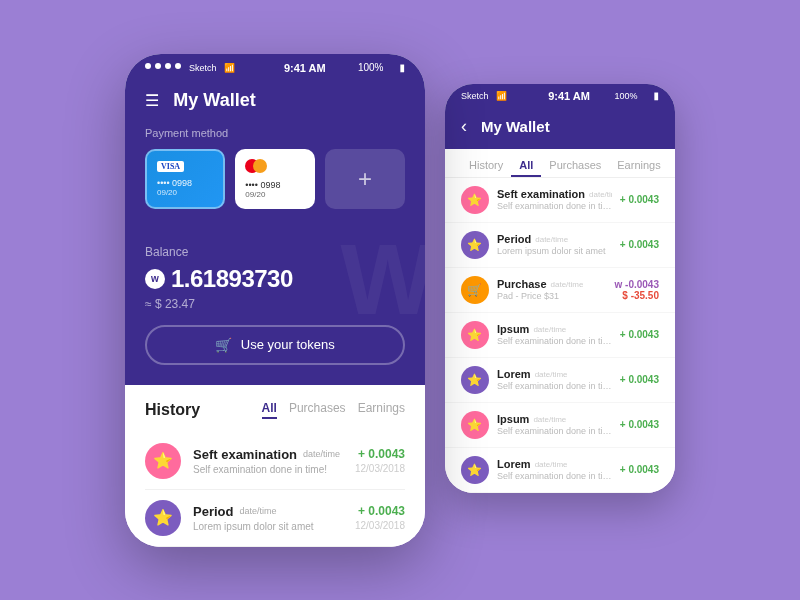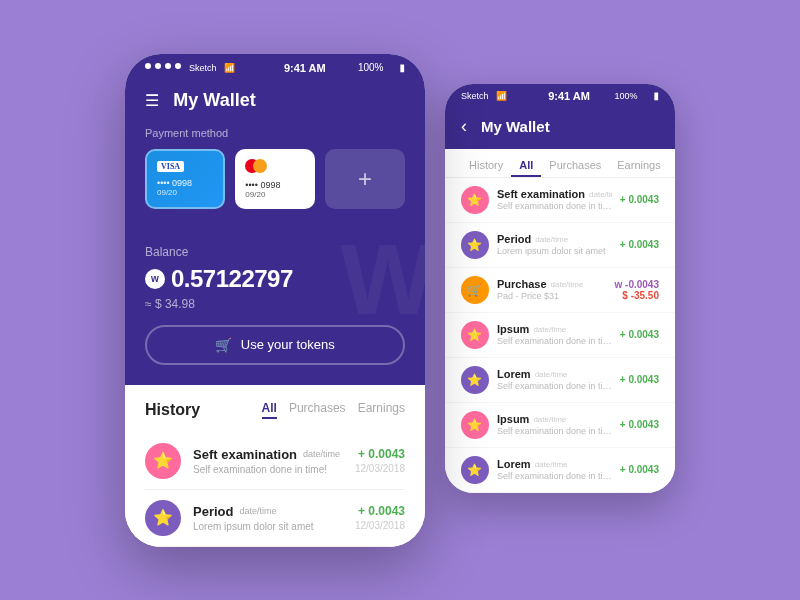--- a/index.html
+++ b/index.html
@@ -441,23 +441,23 @@
           <span class="card-add-plus">+</span>
         </div>
       </div>
     </div>
 
     <div class="balance-section">
       <div class="balance-watermark">W</div>
       <div class="balance-label">Balance</div>
       <div class="balance-amount-row">
         <div class="balance-w-icon">w</div>
-        <span class="balance-amount">0.57122797</span>
-      </div>
-      <div class="balance-usd">≈ $ 34.98</div>
+        <span class="balance-amount">1.61893730</span>
+      </div>
+      <div class="balance-usd">≈ $ 23.47</div>
       <button class="use-tokens-btn">
         <span class="basket-icon">🛒</span>
         <span>Use your tokens</span>
       </button>
     </div>
 
     <div class="history-section">
       <div class="history-header">
         <span class="history-title">History</span>
         <div class="history-tabs">

